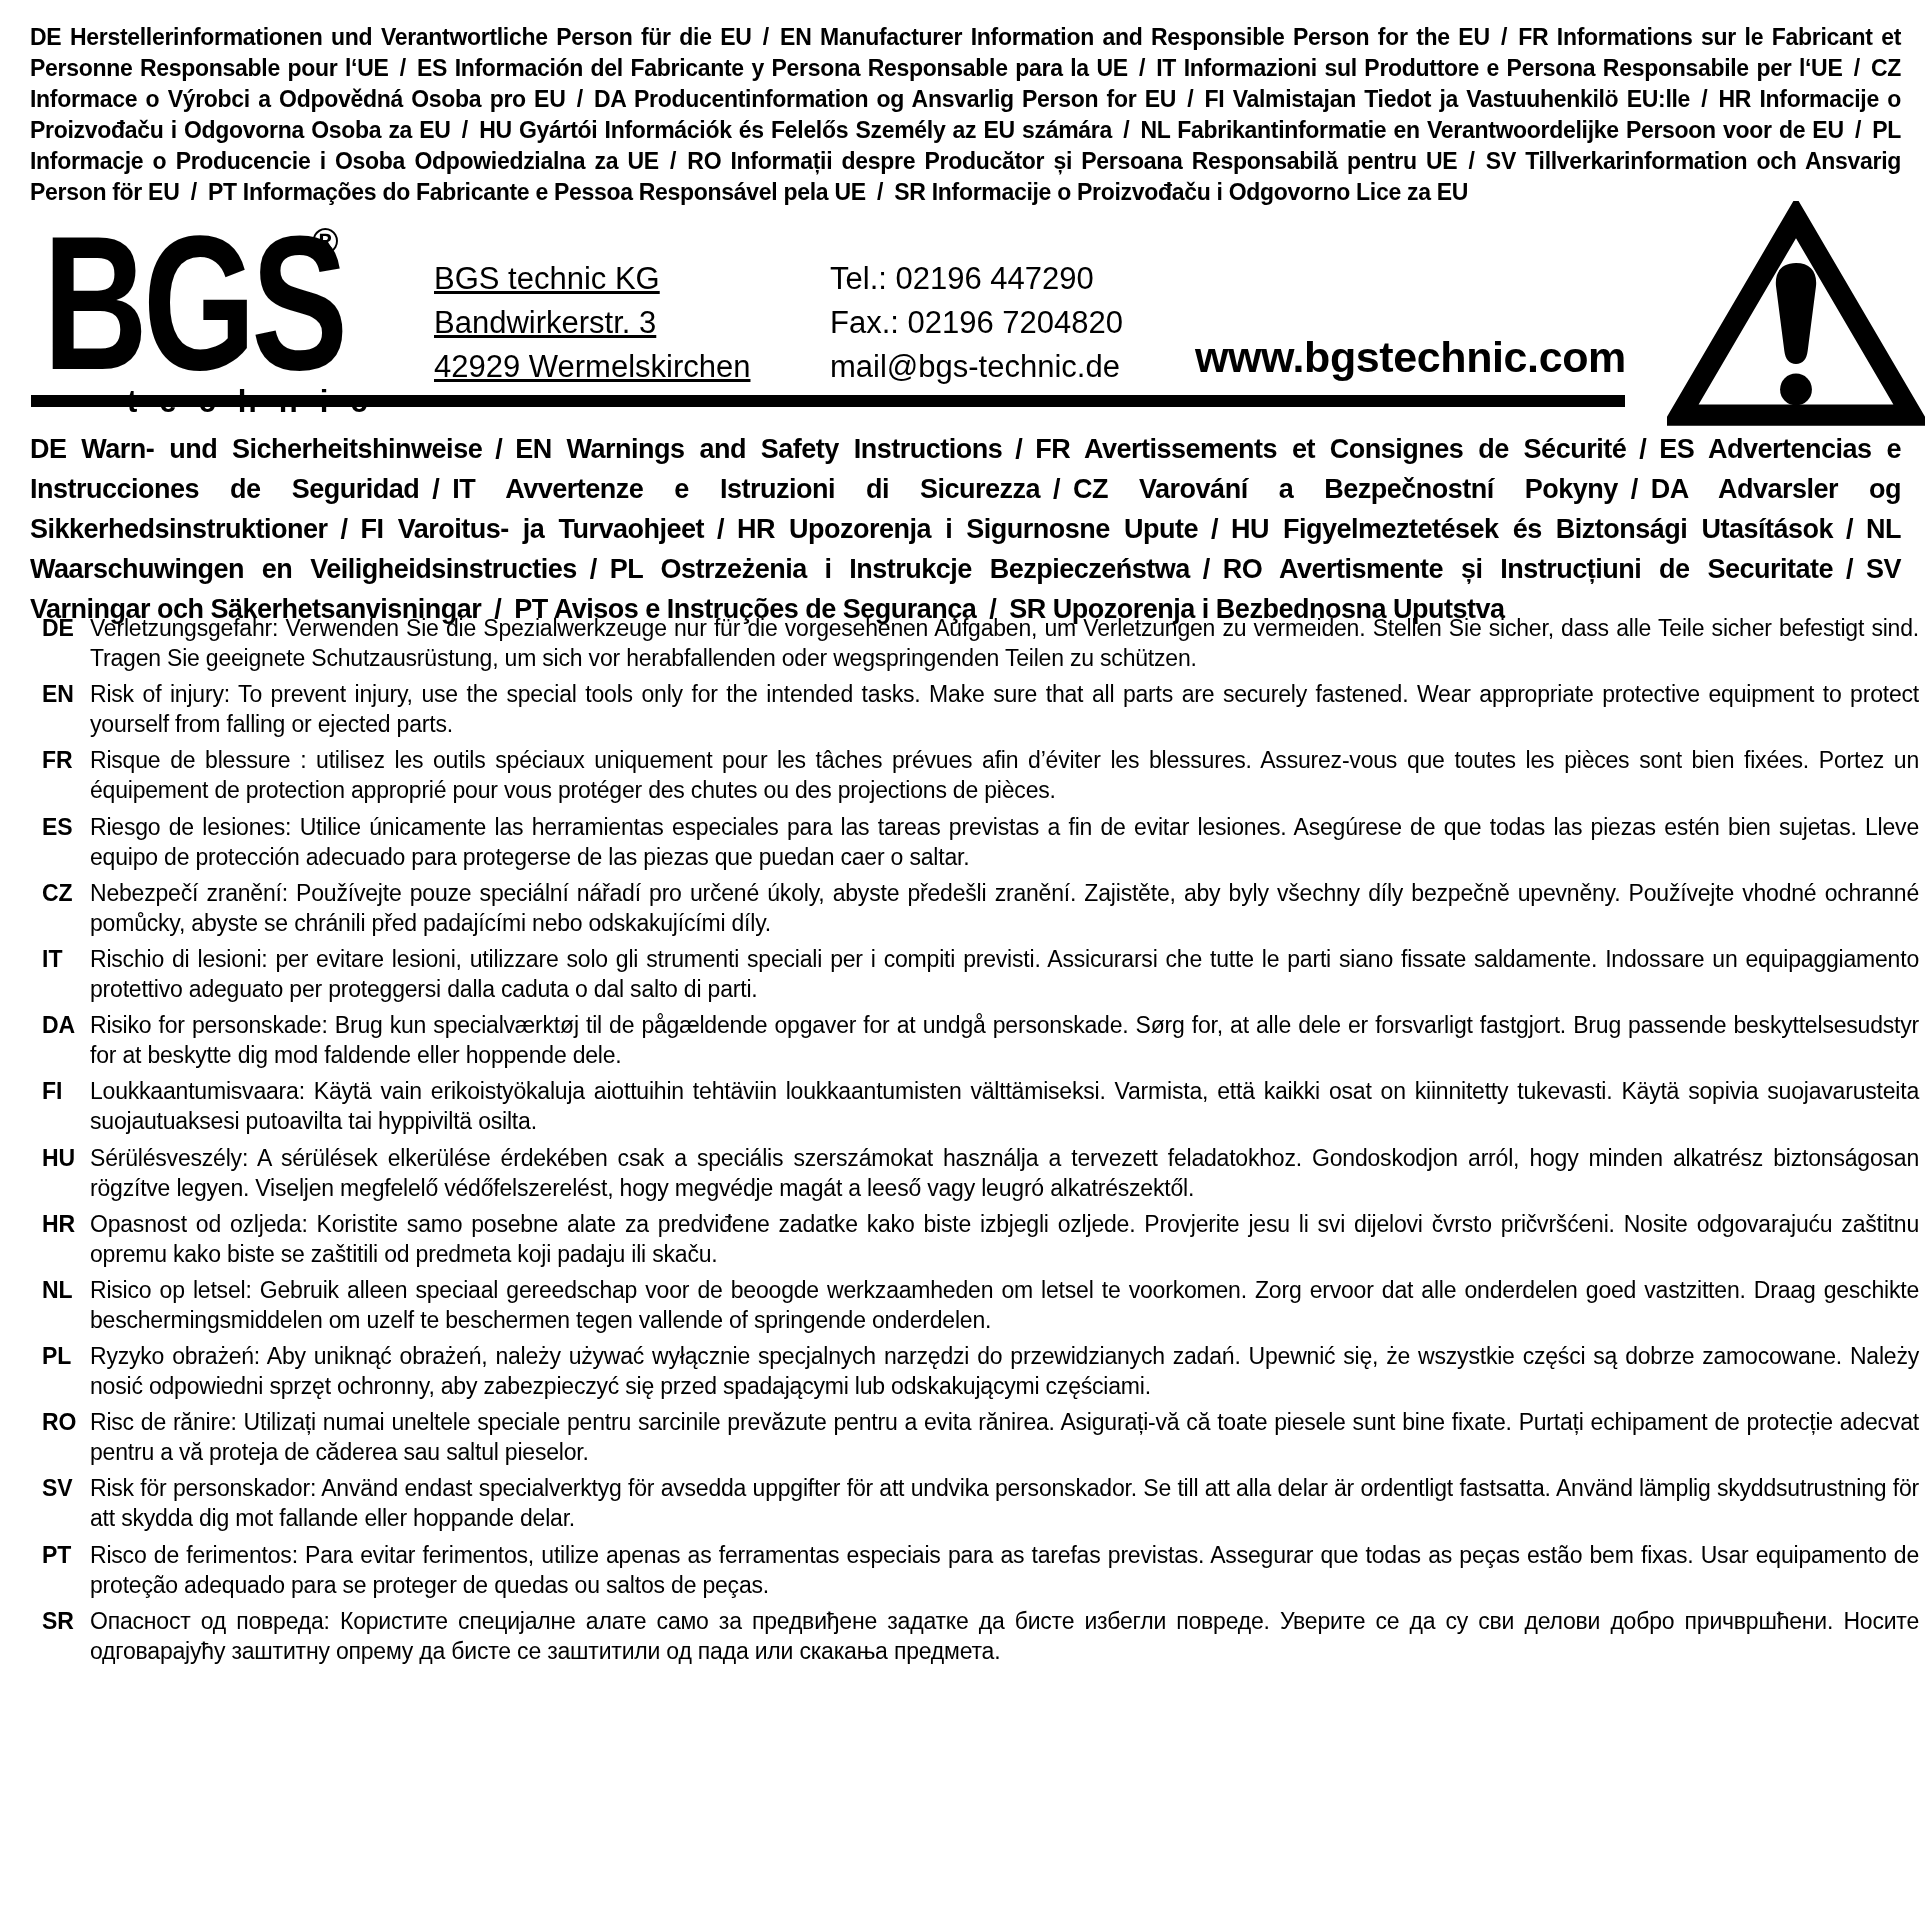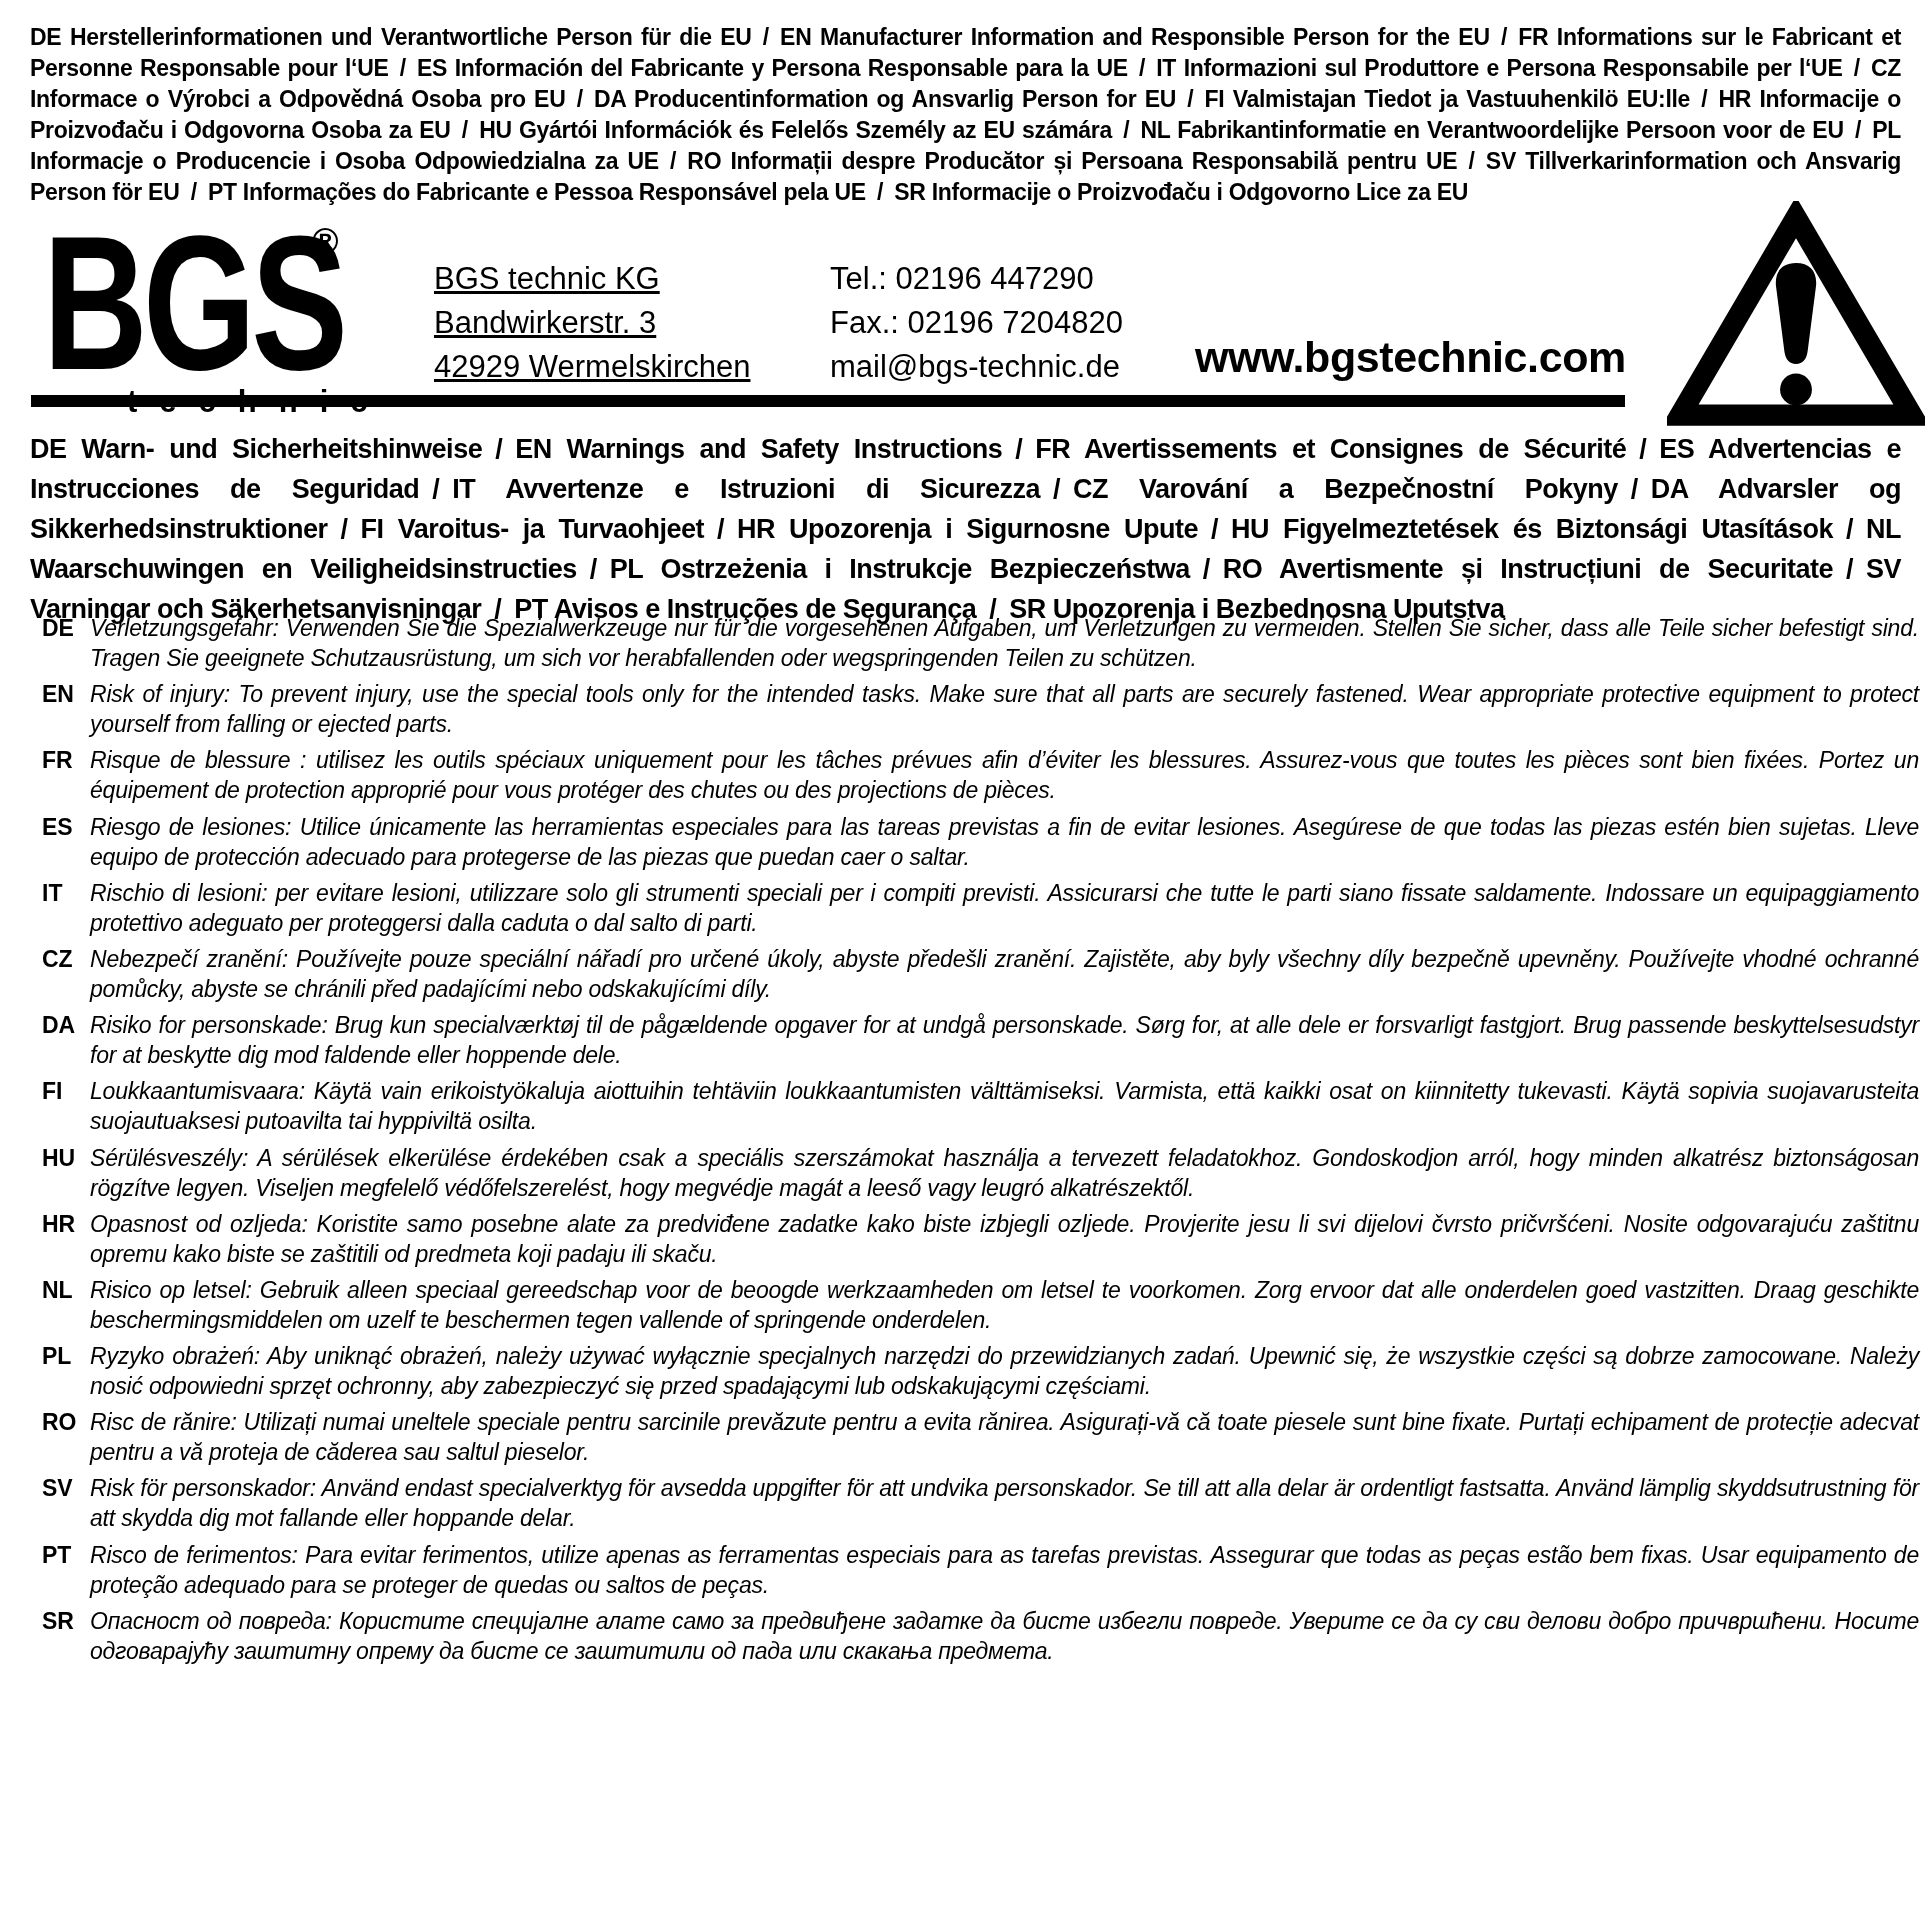--- a/index.html
+++ b/index.html
@@ -50,21 +50,21 @@
 
   
   .warnings { position:absolute; left:30px; top:613px; width:1877px;margin-left:12px; }
   .warning-row { display:flex; margin-bottom:6.2px; }
   .warning-code {
     flex:0 0 48px; font-weight:bold;
     font-size:23px; line-height:30px;
   }
   .warning-text {
     flex:1; font-size:23px; line-height:30px;
-    text-align:justify; letter-spacing:-0.2px;font-style:italic;
+    text-align:justify; letter-spacing:-0.2px;
   }
 </style>
 </head>
 <body>
 
 <div class="top-header">DE Herstellerinformationen und Verantwortliche Person für die EU / EN Manufacturer Information and Responsible Person for the EU / FR Informations sur le Fabricant et Personne Responsable pour l‘UE / ES Información del Fabricante y Persona Responsable para la UE / IT Informazioni sul Produttore e Persona Responsabile per l‘UE / CZ Informace o Výrobci a Odpovědná Osoba pro EU / DA Producentinformation og Ansvarlig Person for EU / FI Valmistajan Tiedot ja Vastuuhenkilö EU:lle / HR Informacije o Proizvođaču i Odgovorna Osoba za EU / HU Gyártói Információk és Felelős Személy az EU számára / NL Fabrikantinformatie en Verantwoordelijke Persoon voor de EU / PL Informacje o Producencie i Osoba Odpowiedzialna za UE / RO Informații despre Producător și Persoana Responsabilă pentru UE / SV Tillverkarinformation och Ansvarig Person för EU / PT Informações do Fabricante e Pessoa Responsável pela UE / SR Informacije o Proizvođaču i Odgovorno Lice za EU</div>
 
 <div class="logo-block">
   <div class="logo-bgs">BGS</div>
   <div class="logo-reg">®</div>
@@ -111,27 +111,27 @@
       <div class="warning-code">FR</div>
       <div class="warning-text">Risque de blessure : utilisez les outils spéciaux uniquement pour les tâches prévues afin d’éviter les blessures. Assurez-vous que toutes les pièces sont bien fixées. Portez un équipement de protection approprié pour vous protéger des chutes ou des projections de pièces.</div>
     </div>
 
     <div class="warning-row">
       <div class="warning-code">ES</div>
       <div class="warning-text">Riesgo de lesiones: Utilice únicamente las herramientas especiales para las tareas previstas a fin de evitar lesiones. Asegúrese de que todas las piezas estén bien sujetas. Lleve equipo de protección adecuado para protegerse de las piezas que puedan caer o saltar.</div>
     </div>
 
     <div class="warning-row">
-      <div class="warning-code">IT</div>
-      <div class="warning-text">Rischio di lesioni: per evitare lesioni, utilizzare solo gli strumenti speciali per i compiti previsti. Assicurarsi che tutte le parti siano fissate saldamente. Indossare un equipaggiamento protettivo adeguato per proteggersi dalla caduta o dal salto di parti.</div>
+      <div class="warning-code">CZ</div>
+      <div class="warning-text">Nebezpečí zranění: Používejte pouze speciální nářadí pro určené úkoly, abyste předešli zranění. Zajistěte, aby byly všechny díly bezpečně upevněny. Používejte vhodné ochranné pomůcky, abyste se chránili před padajícími nebo odskakujícími díly.</div>
     </div>
 
     <div class="warning-row">
-      <div class="warning-code">CZ</div>
-      <div class="warning-text">Nebezpečí zranění: Používejte pouze speciální nářadí pro určené úkoly, abyste předešli zranění. Zajistěte, aby byly všechny díly bezpečně upevněny. Používejte vhodné ochranné pomůcky, abyste se chránili před padajícími nebo odskakujícími díly.</div>
+      <div class="warning-code">IT</div>
+      <div class="warning-text">Rischio di lesioni: per evitare lesioni, utilizzare solo gli strumenti speciali per i compiti previsti. Assicurarsi che tutte le parti siano fissate saldamente. Indossare un equipaggiamento protettivo adeguato per proteggersi dalla caduta o dal salto di parti.</div>
     </div>
 
     <div class="warning-row">
       <div class="warning-code">DA</div>
       <div class="warning-text">Risiko for personskade: Brug kun specialværktøj til de pågældende opgaver for at undgå personskade. Sørg for, at alle dele er forsvarligt fastgjort. Brug passende beskyttelsesudstyr for at beskytte dig mod faldende eller hoppende dele.</div>
     </div>
 
     <div class="warning-row">
       <div class="warning-code">FI</div>
       <div class="warning-text">Loukkaantumisvaara: Käytä vain erikoistyökaluja aiottuihin tehtäviin loukkaantumisten välttämiseksi. Varmista, että kaikki osat on kiinnitetty tukevasti. Käytä sopivia suojavarusteita suojautuaksesi putoavilta tai hyppiviltä osilta.</div>

